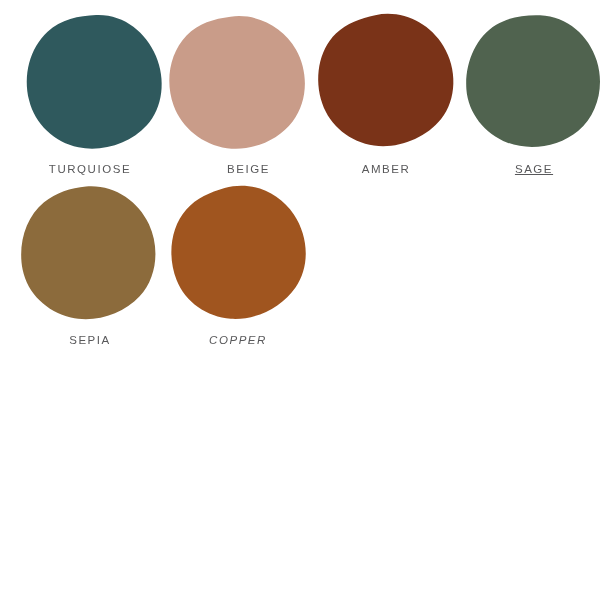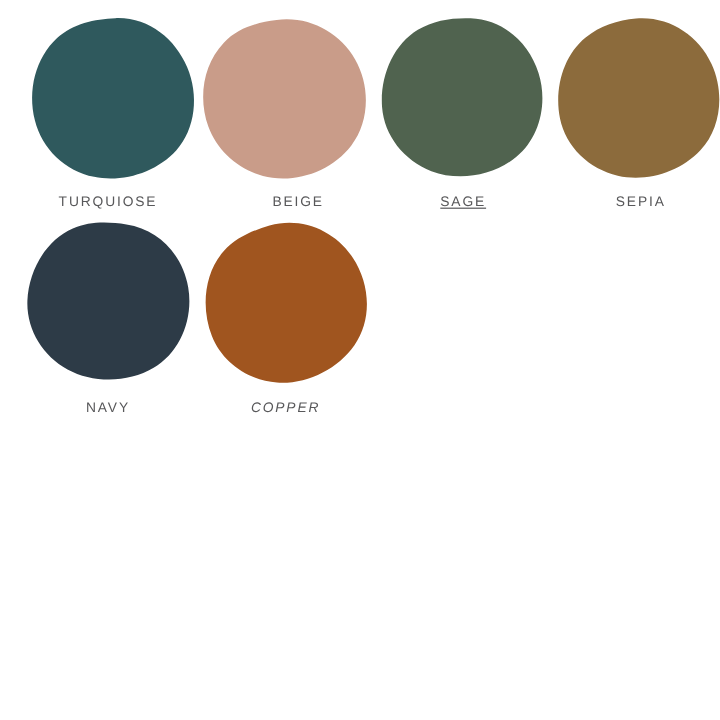--- a/index.html
+++ b/index.html
@@ -87,47 +87,47 @@
     <div class="blob-wrap">
       <svg class="blob" viewBox="0 0 100 100" preserveAspectRatio="xMidYMid meet">
         <path d="M49.8 1.6C68.9 1.1 85.8 12.6 93.2 29.4c7.3 16.6 4.6 37.3-7.6 50.1C73.6 92.1 54.2 97.5 37.6 93.4 21.1 89.3 7.5 76.1 3.4 59.6-0.9 42.3 4.2 22.9 17.6 11.6 26.9 3.7 37.9 1.9 49.8 1.6Z" fill="#C99C89"></path>
       </svg>
     </div>
     <div class="swatch-label" style="color: rgb(88, 88, 90); margin-left: 21px;">BEIGE</div>
   </div>
 
 
 
+  <div class="swatch-cell cell-4">
+    <div class="blob-wrap">
+      <svg class="blob" viewBox="0 0 100 100" preserveAspectRatio="xMidYMid meet">
+        <path d="M50.1 1.5C69.7 0.9 86.6 13.4 93.6 31.2c6.9 17.6 2.9 38.5-10.5 50.4C70.0 93.2 49.5 97.1 33.3 91.8 17.4 86.6 5.1 72.8 2.6 56.3-0.1 38.6 6.3 19.2 20.6 9.5 29.4 3.6 39.5 1.8 50.1 1.5Z" fill="#7A3318"></path>
+      </svg>
+    </div>
+    <div class="swatch-label" style="color: rgb(88, 88, 90);">AMBER</div>
+  </div>
 
   <div class="swatch-cell cell-5">
     <div class="blob-wrap">
       <svg class="blob" viewBox="0 0 100 100" preserveAspectRatio="xMidYMid meet">
         <path d="M51.0 2.1C70.2 1.5 86.1 13.9 93.0 31.3c6.8 17.2 3.4 37.7-9.5 50.0C70.5 93.7 50.6 98.1 34.3 93.2 17.9 88.2 5.2 74.4 2.8 57.7 0.3 40.2 6.6 20.8 20.6 11.0 29.4 4.8 40.0 2.5 51.0 2.1Z" fill="#50634F"></path>
       </svg>
     </div>
     <div class="swatch-label" style="color: rgb(88, 88, 90); text-decoration: underline;">SAGE</div>
   </div>
 
   <div class="swatch-cell cell-6">
     <div class="blob-wrap">
       <svg class="blob" viewBox="0 0 100 100" preserveAspectRatio="xMidYMid meet">
         <path d="M50.4 1.7C69.6 1.1 86.3 13.2 93.3 30.6c6.9 17.2 3.6 38.0-9.2 50.3C71.3 93.3 51.3 98.0 34.9 93.3 18.3 88.5 5.3 74.8 2.8 58.0 0.2 40.6 6.5 21.3 20.3 11.3 29.1 4.9 39.6 2.1 50.4 1.7Z" fill="#8C6B3C"></path>
       </svg>
     </div>
     <div class="swatch-label" style="color: rgb(88, 88, 90);">SEPIA</div>
   </div>
 
-  <div class="swatch-cell cell-7">
-    <div class="blob-wrap">
-      <svg class="blob" viewBox="0 0 100 100" preserveAspectRatio="xMidYMid meet">
-        <path d="M51.8 1.8C71.2 1.2 87.5 14.1 93.9 31.9c6.3 17.6 1.9 38.3-11.8 50.0C68.8 93.4 48.6 97.0 32.5 91.6 16.7 86.3 4.5 72.4 2.3 55.9 0.0 38.4 6.8 19.1 21.2 9.6 30.1 3.7 40.9 2.1 51.8 1.8Z" fill="#2D3B47"></path>
-      </svg>
-    </div>
-    <div class="swatch-label" style="color: rgb(88, 88, 90);">NAVY</div>
-  </div>
 
   <div class="swatch-cell cell-8">
     <div class="blob-wrap">
       <svg class="blob" viewBox="0 0 100 100" preserveAspectRatio="xMidYMid meet">
         <path d="M50.9 1.6C70.5 1.0 87.2 13.6 93.7 31.5c6.4 17.7 2.2 38.4-11.3 50.1C69.2 93.2 49.0 97.3 32.8 92.0 16.9 86.8 4.6 72.9 2.4 56.3 0.1 38.8 6.9 19.4 21.1 9.7 30.0 3.7 40.2 2.0 50.9 1.6Z" fill="#A0551F"></path>
       </svg>
     </div>
     <div class="swatch-label" style="color: rgb(88, 88, 90); font-style: italic;">COPPER</div>
   </div>
 

